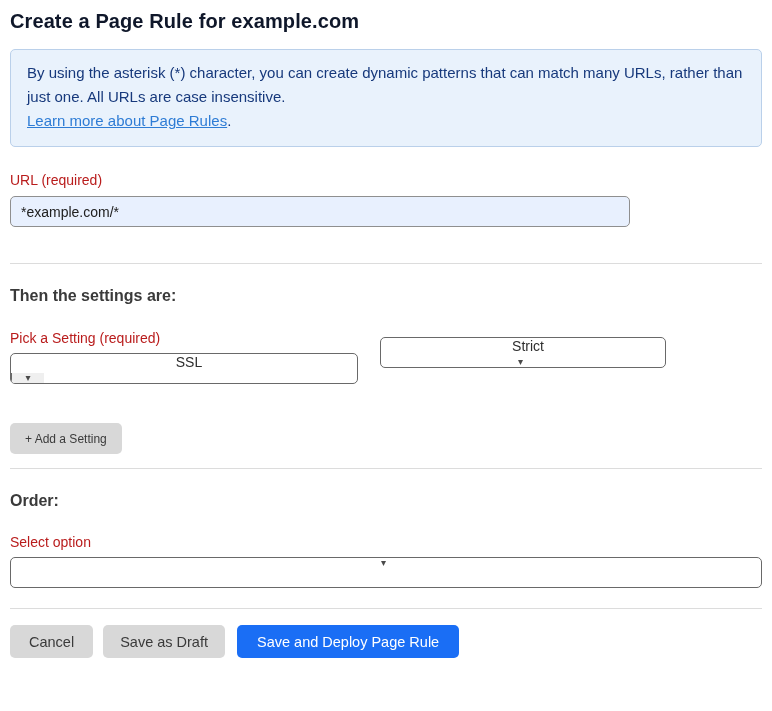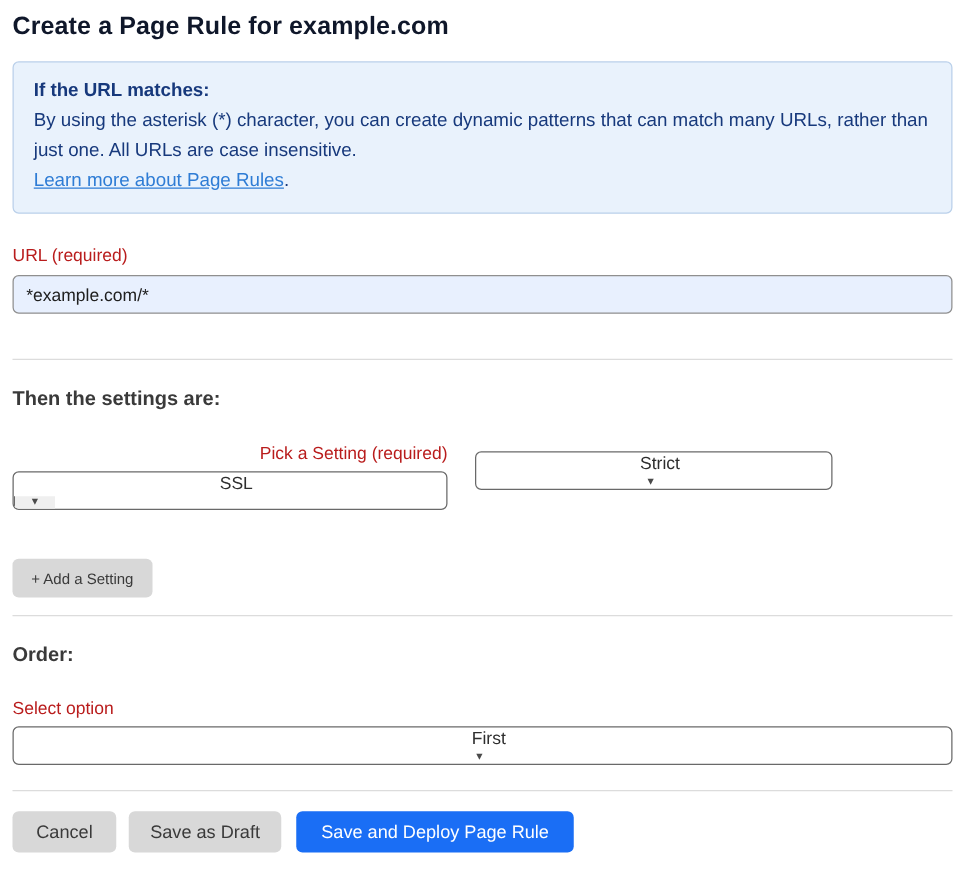--- a/index.html
+++ b/index.html
@@ -43,21 +43,21 @@
 
   .field-label {
     font-size: 14px;
     color: #b91c1c;
     display: block;
   }
   .url-label { margin-top: 25px; }
 
   .url-input {
     margin-top: 8px;
-    width: 752px;
+    width: 620px;
     height: 31px;
     background: #e8f0fe;
     border: 1px solid #8f8f8f;
     border-radius: 5px;
     padding: 0 10px;
     font-family: "Liberation Sans", sans-serif;
     font-size: 14px;
     color: #202020;
     outline: none;
   }
@@ -75,21 +75,21 @@
     font-size: 16px;
     font-weight: 700;
     color: #3a3a3a;
     margin-top: 23px;
   }
 
   .settings-row {
     display: flex;
     margin-top: 25px;
   }
-  .settings-col-1 { width: 348px; margin-right: 22px; text-align: right; }
+  .settings-col-1 { width: 348px; margin-right: 22px; }
   .settings-col-2 { width: 286px; }
 
   
   .select {
     margin-top: 7px;
     height: 31px;
     border: 1px solid #696969;
     border-radius: 5px;
     background: #ffffff;
     display: flex;
@@ -167,21 +167,20 @@
   }
 </style>
 </head>
 <body>
 
 <div class="page">
 
   <h1 class="page-title">Create a Page Rule for example.com</h1>
 
   <div class="info-box">
-    <div class="info-heading">If the URL matches:</div>
     <div class="info-body">By using the asterisk (*) character, you can create dynamic patterns that can match many URLs, rather than just one. All URLs are case insensitive.</div>
     <div class="info-link-line"><a>Learn more about Page Rules</a><span class="info-link-suffix">.</span></div>
   </div>
 
   <label class="field-label url-label">URL (required)</label>
   <input class="url-input" type="text" value="*example.com/*" style="">
 
   <hr class="divider divider-1">
 
   <h2 class="section-heading">Then the settings are:</h2>
@@ -203,21 +202,20 @@
   </div>
 
   <button class="btn add-setting-btn">+ Add a Setting</button>
 
   <hr class="divider divider-2">
 
   <h2 class="section-heading">Order:</h2>
 
   <label class="field-label order-label">Select option</label>
   <div class="select select-full">
-    <span class="select-value">First</span>
     <span class="select-arrow-plain">▾</span>
   </div>
 
 
   <hr class="divider divider-3">
 
   <div class="action-row">
     <button class="btn action-btn cancel-btn">Cancel</button>
     <button class="btn action-btn save-draft-btn">Save as Draft</button>
     <button class="btn action-btn save-deploy-btn">Save and Deploy Page Rule</button>

